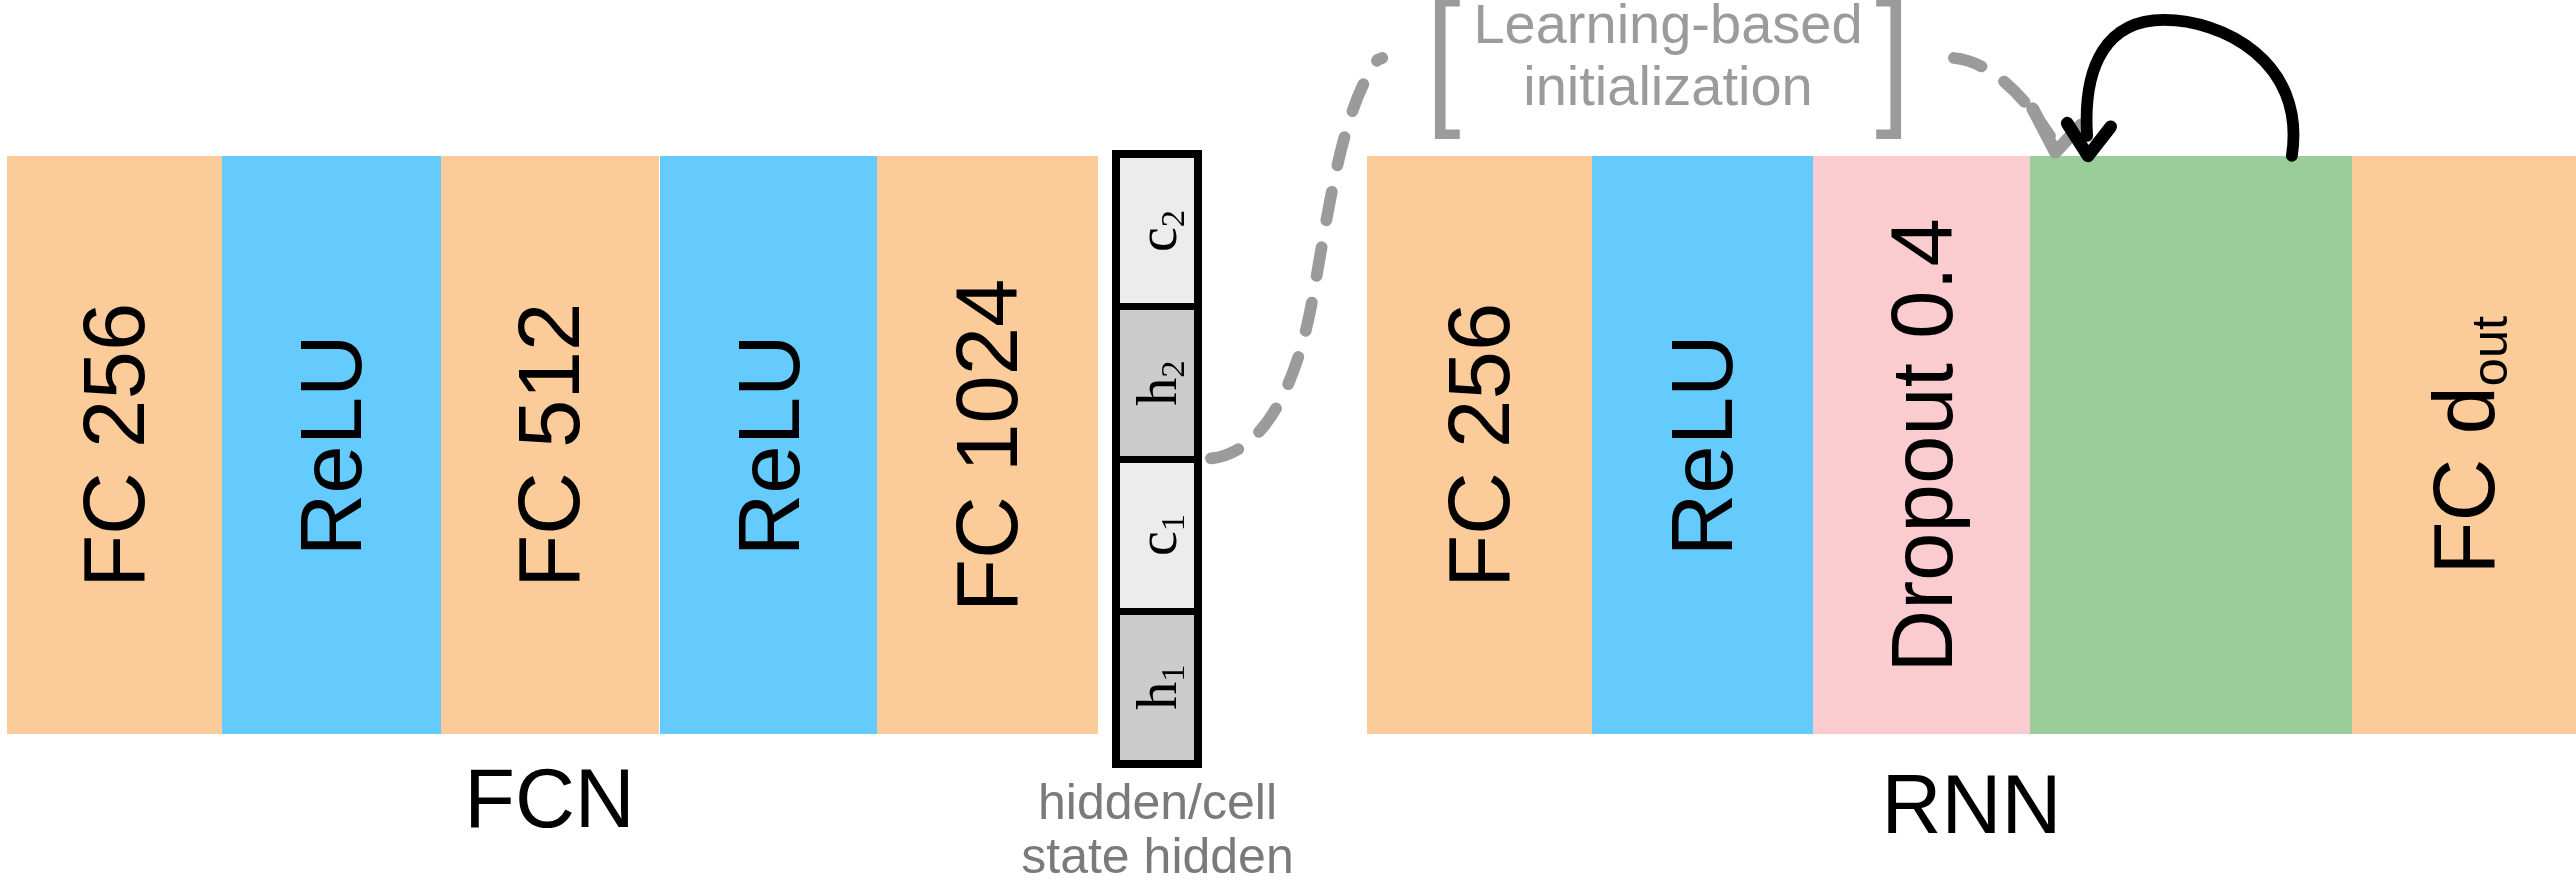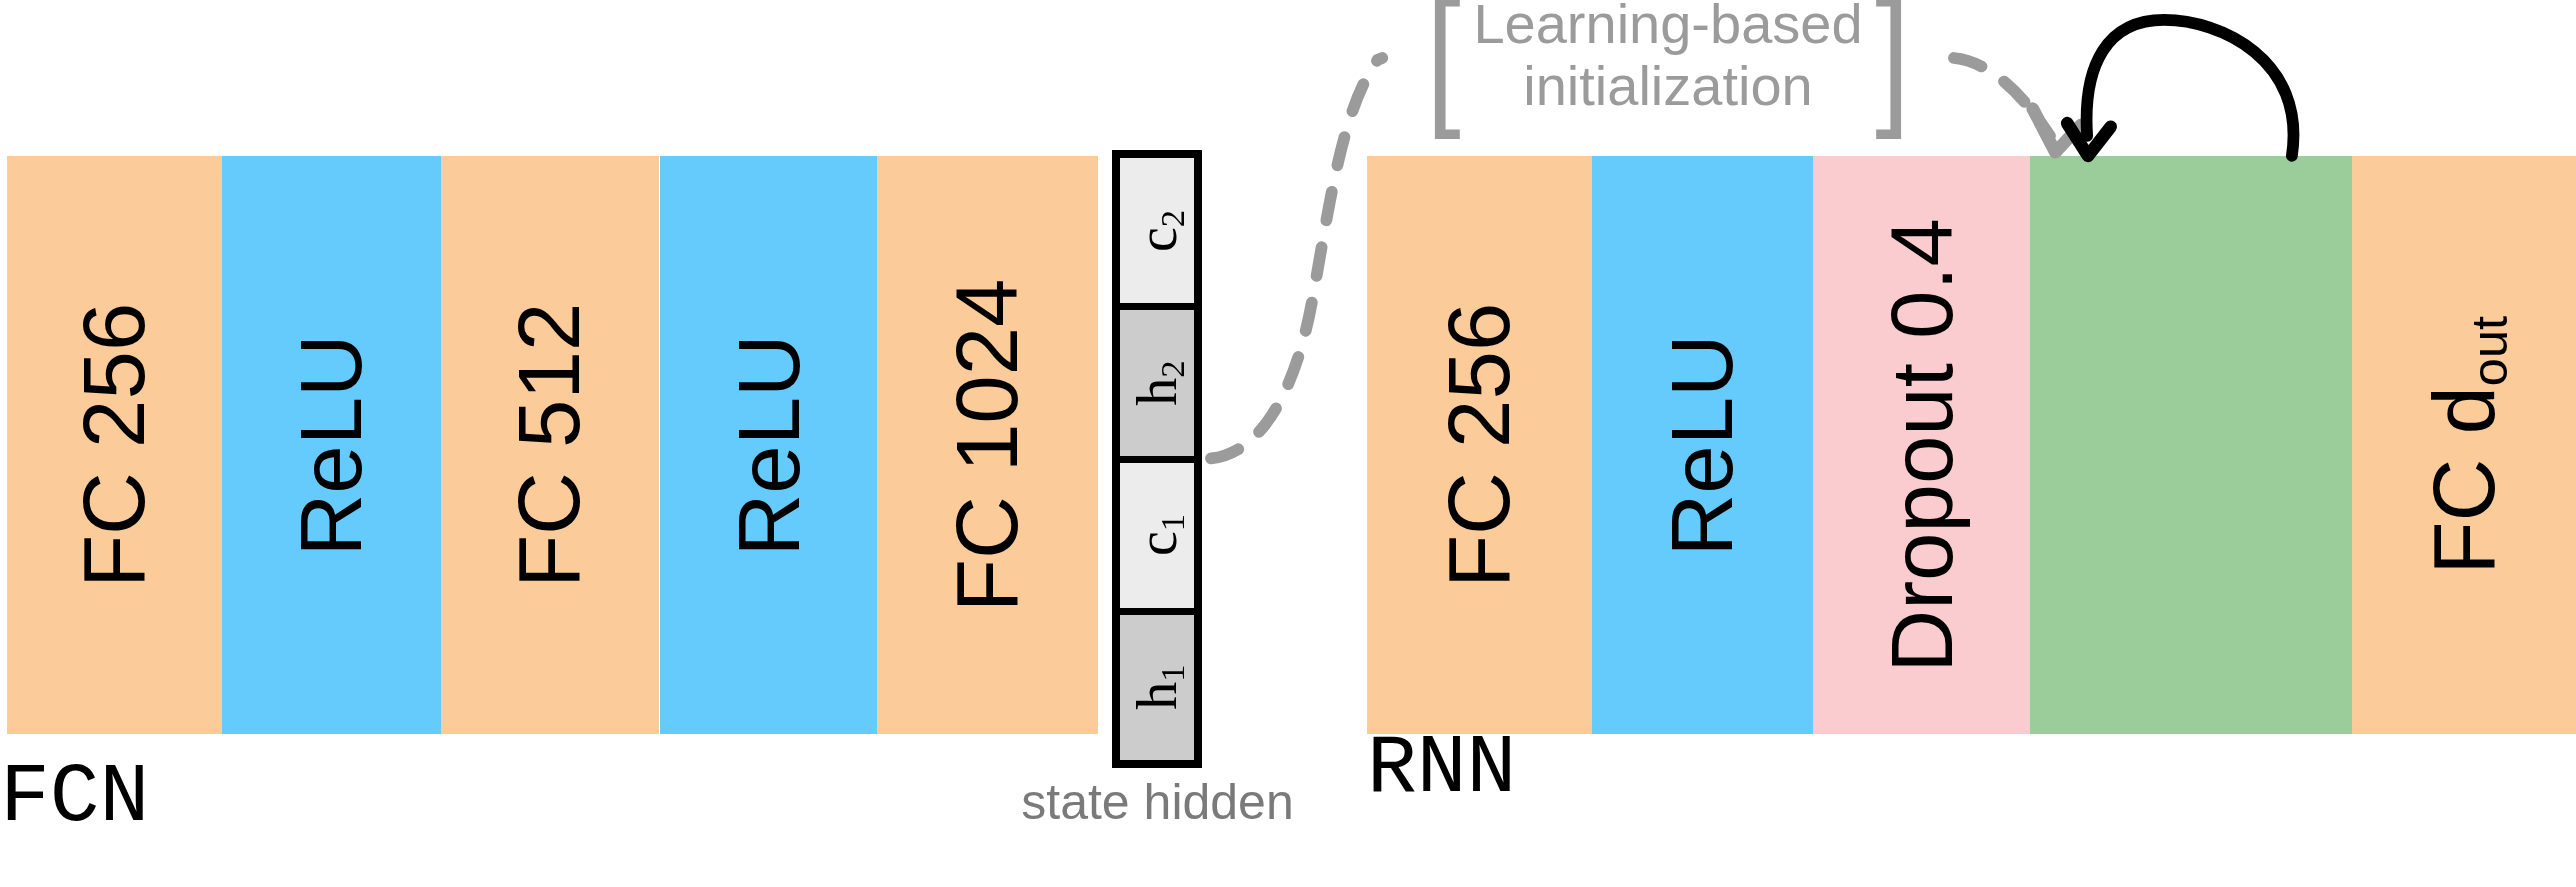--- a/index.html
+++ b/index.html
@@ -33,24 +33,24 @@
     line-height:1.06;
   }
   .vlabel sub{
     font-size:0.58em;
     vertical-align:baseline;
     position:relative;
     top:0.25em;
   }
   .groupname{
     position:absolute;
-    font-family:Liberation Mono, monospace;
+    font-family:Liberation Sans, sans-serif;
     font-size:83px;
     color:#000000;
-    text-align:left;
+    text-align:center;
     white-space:nowrap;
   }
   
   #state-vector{
     position:absolute;
     box-sizing:border-box;
     border:8.2px solid #000000;
     display:flex;
     flex-direction:column;
   }
@@ -153,20 +153,21 @@
     </div>
     <div class="sv-cell" style="background:#ECECEC;">
       <div class="sv-label">c<sub>1</sub></div>
     </div>
     <div class="sv-cell" style="background:#CCCCCC;">
       <div class="sv-label">h<sub>1</sub></div>
     </div>
   </div>
 
   <div id="sv-caption" style="left:939px; top:775px; width:437px;">
+    <div>hidden/cell</div>
     <div>state hidden</div>
   </div>
 
   <div id="anno" style="left:1387px; top:5.4px; width:562px; height:100px;">
     <span class="brk">[</span>
     <span class="anno-text">
       <span>Learning-based</span><br>
       <span>initialization</span>
     </span>
     <span class="brk">]</span>
@@ -185,21 +186,21 @@
   </div>
 
   <div class="block" style="left:2030px; top:156px; width:322px; height:578px; background:#9ACD9A;">
     <div class="vlabel two-line" id="lstm-label" style="white-space:pre;"></div>
   </div>
 
   <div class="block" style="left:2352px; top:156px; width:224px; height:578px; background:#FBCB9A;">
     <div class="vlabel"><span>FC d</span><sub>out</sub></div>
   </div>
 
-  <div class="groupname" style="left:1367px; top:722px; width:1209px;">RNN</div>
+  <div class="groupname" style="left:1367px; top:757px; width:1209px;">RNN</div>
 
   <svg class="overlay" viewBox="0 0 2842 979">
     <defs>
       <marker id="grayhead" markerWidth="7" markerHeight="7" refX="3.2" refY="3.5" orient="auto" markerUnits="strokeWidth">
         <path d="M0,0 L6.5,3.5 L0,7" fill="none" stroke="#9B9B9B" stroke-width="1.5" stroke-linecap="round" stroke-linejoin="round"></path>
       </marker>
       <marker id="blackhead" markerWidth="6" markerHeight="6" refX="2.6" refY="3" orient="auto" markerUnits="strokeWidth">
         <path d="M0,0 L5.6,3 L0,6" fill="none" stroke="#000000" stroke-width="1.6" stroke-linecap="round" stroke-linejoin="round"></path>
       </marker>
     </defs>

